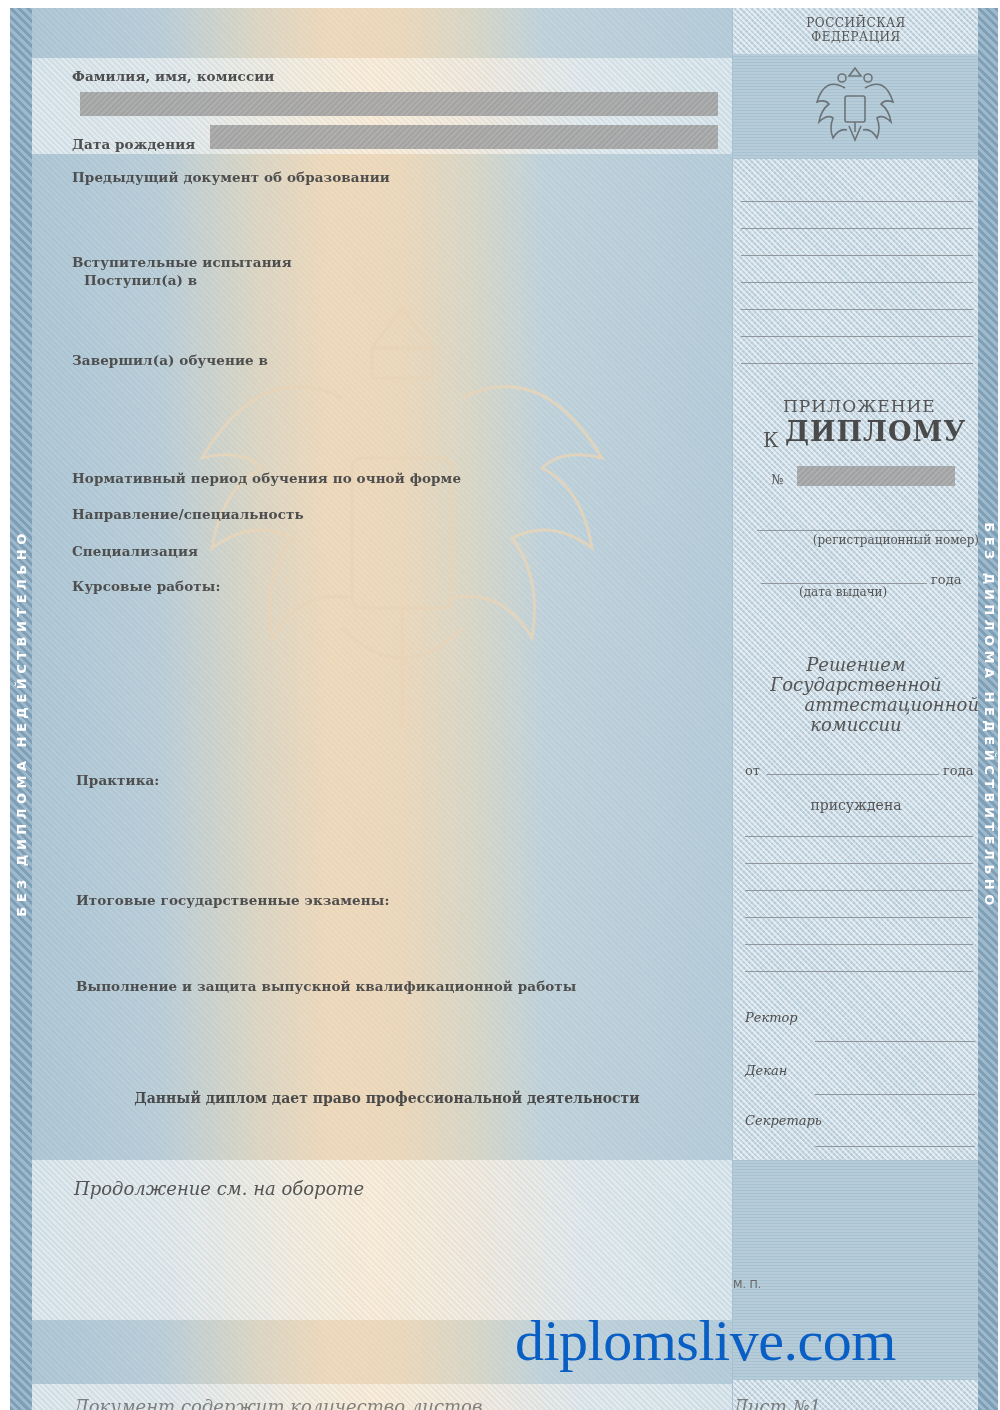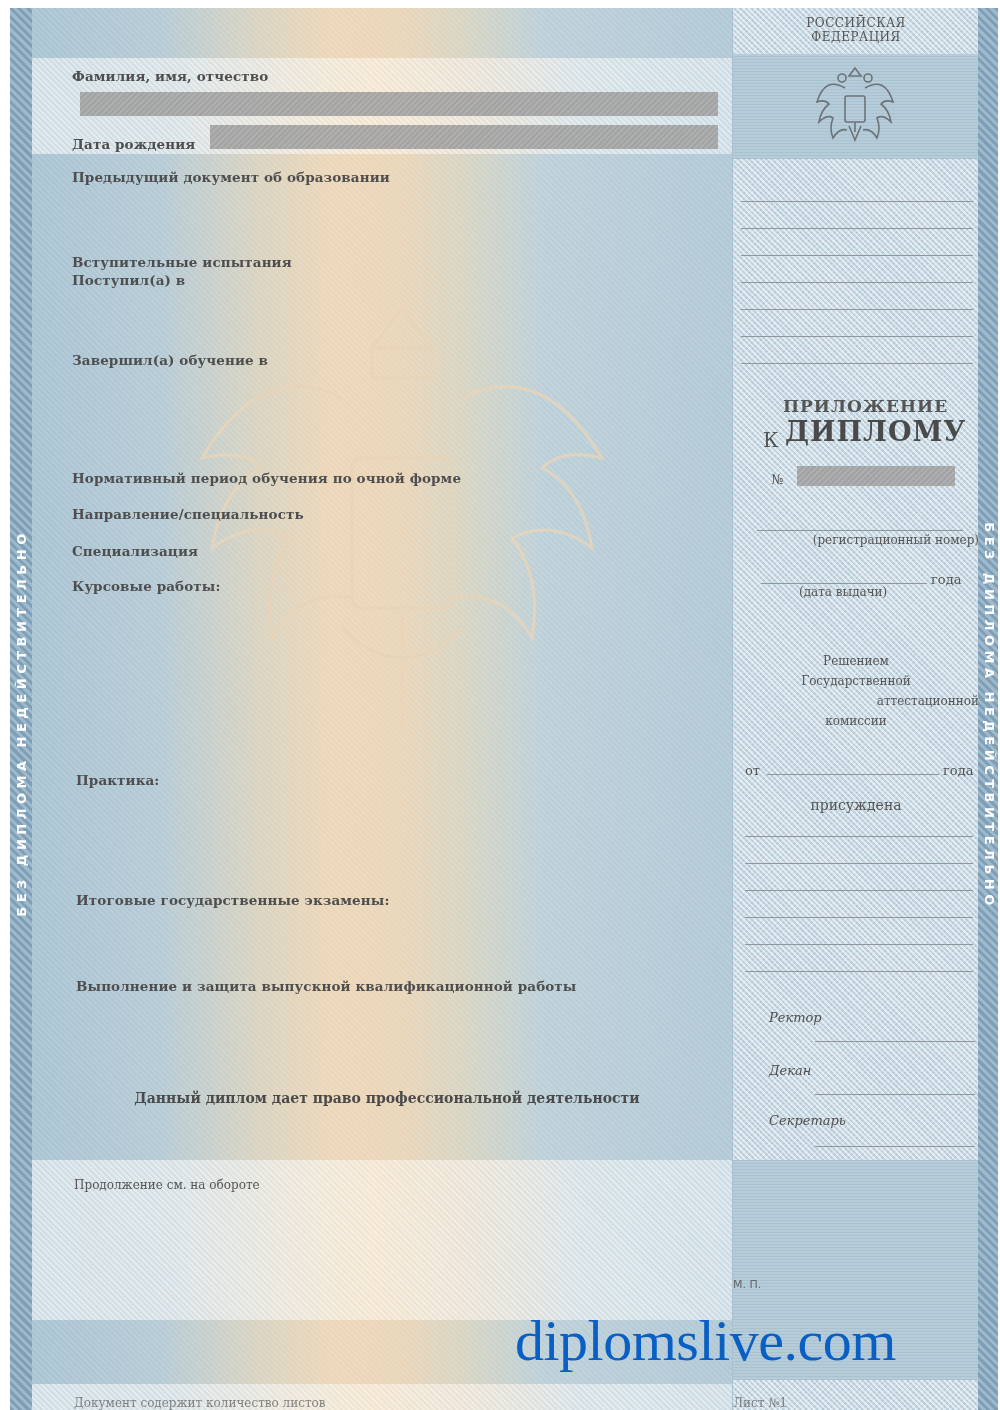--- a/index.html
+++ b/index.html
@@ -69,25 +69,25 @@
     .txt { position: absolute; white-space: nowrap; }
     .lbl { font-size: 13.5px; font-weight: bold; color: #4e4e4e; letter-spacing: 0.1px; }
     .redact {
       position: absolute; background:
         repeating-linear-gradient(135deg, #9c9c9c 0 2px, #a8a8a8 2px 4px);
       opacity: 0.9;
     }
 
     .side-title1 { font-size: 12px; color: #555; letter-spacing: 0.5px; }
     .rule { position: absolute; height: 1px; background: #8f979c; }
-    .prilo { font-size: 17px; letter-spacing: 1px; color: #555; font-weight: bold; }
+    .prilo { font-size: 17px; letter-spacing: 1px; color: #555; font-weight: normal; }
     .diplom { font-size: 27px; letter-spacing: 1px; color: #4a4a4a; font-weight: bold; }
     .small { font-size: 12px; color: #555; }
-    .italic { font-size: 12px; color: #555; }
-    .sign-lbl { font-style: italic; font-size: 13px; color: #4e4e4e; padding-left: 24px; }
+    .italic { font-style: italic; font-size: 18px; color: #555; }
+    .sign-lbl { font-style: italic; font-size: 13px; color: #4e4e4e; }
 
     .notice { font-size: 14px; font-weight: bold; color: #4a4a4a; text-align: center; width: 620px; }
 
     .watermark {
       position: absolute; left: 515px; top: 1312px; font-family: Liberation Serif, serif;
       font-size: 58px; color: #0a5fc5; letter-spacing: -0.5px; white-space: nowrap; line-height: 1;
     }
 
     .emblem { position: absolute; }
   </style>
@@ -106,28 +106,28 @@
         <path d="M210 20 l-30 40 h60 z"></path>
         <rect x="180" y="60" width="60" height="30"></rect>
         <path d="M150 110 q-80 -40 -140 60 q40 -10 60 10 q-40 20 -50 80 q40 -30 80 -10 q-30 40 -20 100 q30 -50 80 -40"></path>
         <path d="M270 110 q80 -40 140 60 q-40 -10 -60 10 q40 20 50 80 q-40 -30 -80 -10 q30 40 20 100 q-30 -50 -80 -40"></path>
         <rect x="160" y="170" width="100" height="150" rx="10"></rect>
         <path d="M150 340 q60 60 120 0"></path>
         <path d="M210 320 v120"></path>
       </g>
     </svg>
 
-    <span class="txt lbl" style="left:40px; top:60px;">Фамилия, имя, отчество</span>
+    <span class="txt lbl" style="left:40px; top:60px;">Фамилия, имя, комиссии</span>
     <div class="redact" style="left:48px; top:84px; width:638px; height:24px;"></div>
     <span class="txt lbl" style="left:40px; top:128px;">Дата рождения</span>
     <div class="redact" style="left:178px; top:117px; width:508px; height:24px;"></div>
 
     <span class="txt lbl" style="left:40px; top:161px;">Предыдущий документ об образовании</span>
     <span class="txt lbl" style="left:40px; top:246px;">Вступительные испытания</span>
-    <span class="txt lbl" style="left:40px; top:264px;text-align:right;">Поступил(а) в</span>
+    <span class="txt lbl" style="left:52px; top:264px;text-align:right;">Поступил(а) в</span>
     <span class="txt lbl" style="left:40px; top:344px;">Завершил(а) обучение в</span>
     <span class="txt lbl" style="left:40px; top:462px;">Нормативный период обучения по очной форме</span>
     <span class="txt lbl" style="left:40px; top:498px;">Направление/специальность</span>
     <span class="txt lbl" style="left:40px; top:535px;">Специализация</span>
     <span class="txt lbl" style="left:40px; top:570px;">Курсовые работы:</span>
     <span class="txt lbl" style="left:44px; top:764px;">Практика:</span>
     <span class="txt lbl" style="left:44px; top:884px;">Итоговые государственные экзамены:</span>
     <span class="txt lbl" style="left:44px; top:970px;">Выполнение и защита выпускной квалификационной работы</span>
 
     <div class="txt notice" style="left:45px; top:1082px;">Данный диплом дает право профессиональной деятельности</div>

